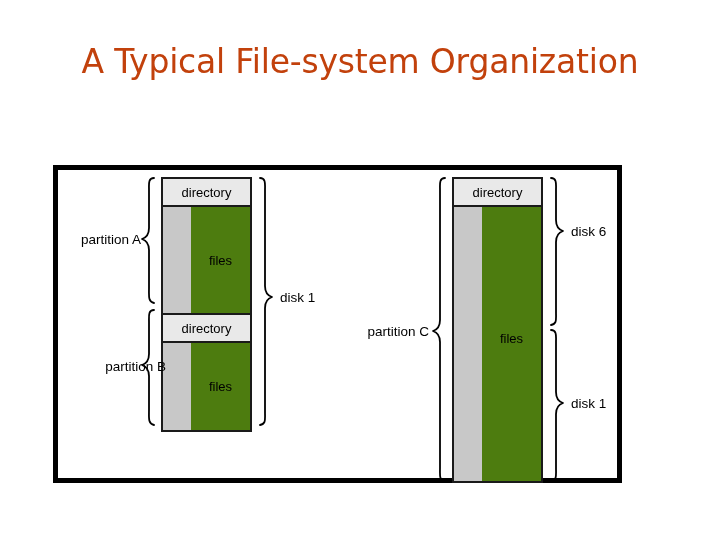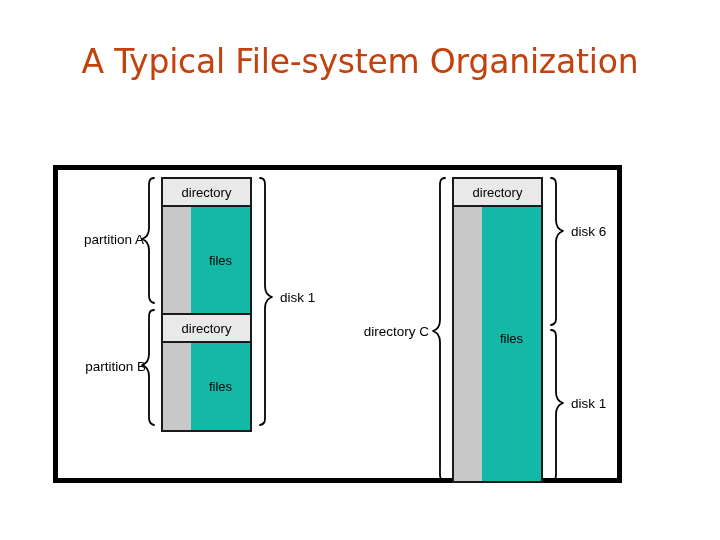--- a/index.html
+++ b/index.html
@@ -66,21 +66,21 @@
     border-bottom: 2px solid #1a1a1a;
     display: flex;
     align-items: center;
     justify-content: center;
   }
   .block-files {
     position: absolute;
     left: 0;
     right: 0;
     box-sizing: border-box;
-    background: #14b8a6;
+    background: #4d7c0f;
     display: flex;
     align-items: center;
     justify-content: center;
     margin-left: 28px;
   }
   .block-label {
     font-family: "Liberation Sans", sans-serif;
     font-size: 13px;
     color: #000000;
     line-height: 1;
@@ -204,26 +204,26 @@
 
       <path d="M 493,160
                C 499,160 498,166 498,172
                L 498,222
                C 498,230 502,232 505,233
                C 502,234 498,236 498,244
                L 498,298
                C 498,306 499,310 493,311"></path>
     </svg>
 
-    <div class="side-label right-align" style="left:16px; top:63px; width:80px;text-align:center;">partition A</div>
-
-    <div class="side-label right-align" style="left:8px; top:190px; width:80px;">partition B</div>
+    <div class="side-label right-align" style="left:3px; top:63px; width:80px;">partition A</div>
+
+    <div class="side-label right-align" style="left:0px; top:190px; width:80px;padding-left:28px;">partition B</div>
 
     <div class="side-label" style="left:222px; top:121px;text-align:right;">disk 1</div>
 
-    <div class="side-label right-align" style="left:267px; top:155px; width:104px;">directory C</div>
+    <div class="side-label right-align" style="left:267px; top:155px; width:104px;">partition C</div>
 
     <div class="side-label" style="left:513px; top:55px;">disk 6</div>
 
     <div class="side-label" style="left:513px; top:227px;">disk 1</div>
 
   </div>
 </div>
 
 </body></html>

